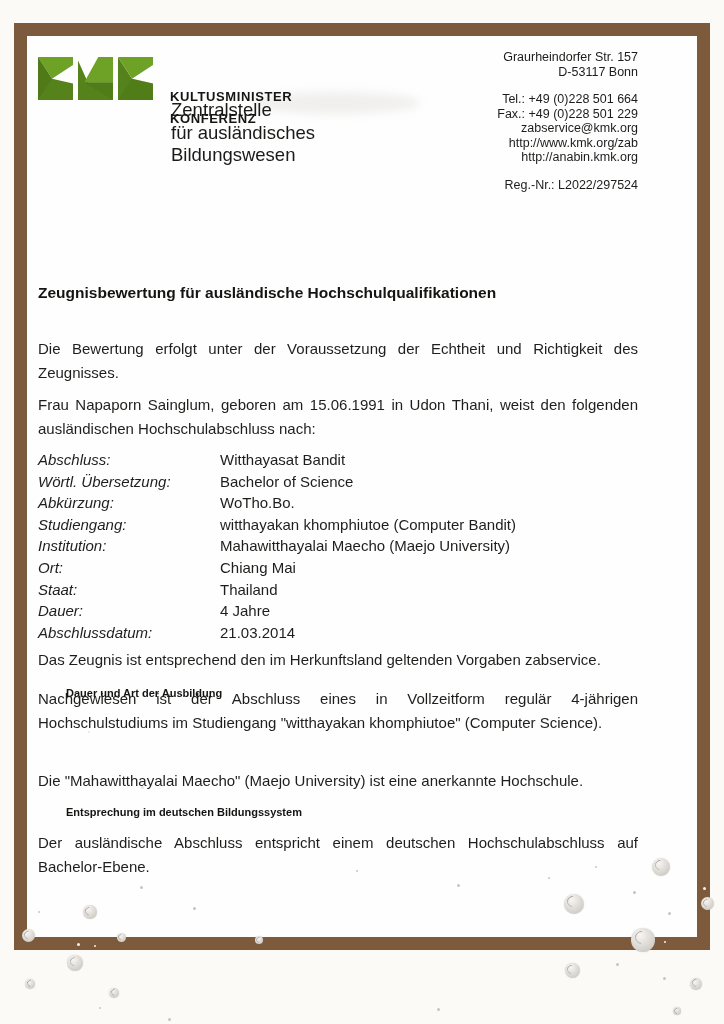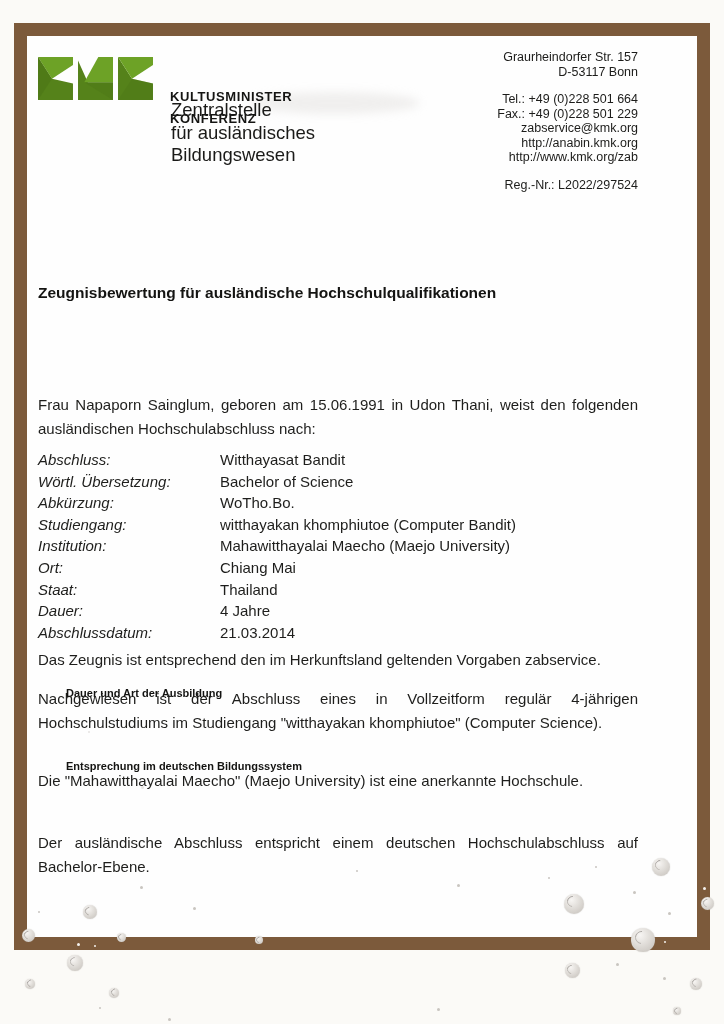--- a/index.html
+++ b/index.html
@@ -44,21 +44,21 @@
   #p1 { top:337px; }
   #p2 { top:393px; }
   .fields { position:absolute; left:38px; top:449px; font-size:15px; line-height:21.6px; }
   .field-row { display:flex; }
   .field-label { width:182px; flex:none;font-style:italic; }
   #issued { top:648px; }
   .heading { position:absolute; left:38px; font-size:11px; font-weight:bold; color:#141412;margin-left:28px; }
   #h1 { top:687px; }
   #s1p1 { top:687px; }
   #s1p2 { top:769px; }
-  #h2 { top:760px; }
+  #h2 { top:806px; }
   #s2p1 { top:831px; }
   
   .drop {
     position:absolute; border-radius:50%;
     background:radial-gradient(circle at 38% 30%, #f7f5f3 0%, #e5e2de 35%, #d3cfca 70%, #c1bdb7 100%);
     box-shadow:0 0 1px rgba(150,145,140,0.6);
   }
   .drop::after {
     content:""; position:absolute; left:16%; top:12%; width:46%; height:46%;
     border:1.5px solid transparent; border-top-color:rgba(110,105,100,0.5);
@@ -104,28 +104,29 @@
 
   <div class="contact">
     <div class="block">
       <div>Graurheindorfer Str. 157</div>
       <div>D-53117 Bonn</div>
     </div>
     <div class="block">
       <div>Tel.: +49 (0)228 501 664</div>
       <div>Fax.: +49 (0)228 501 229</div>
       <div>zabservice@kmk.org</div>
+      <div>http://www.kmk.org/zab</div>
       <div>http://anabin.kmk.org</div>
-      <div>http://www.kmk.org/zab</div>
     </div>
     <div class="block">Reg.-Nr.: L2022/297524</div>
   </div>
 
   <div class="title">Zeugnisbewertung für ausländische Hochschulqualifikationen</div>
 
+  <div class="para" id="p1">Die Bewertung erfolgt unter der Voraussetzung der Echtheit und Richtigkeit des Zeugnisses.</div>
   <div class="para" id="p2">Frau Napaporn Sainglum, geboren am 15.06.1991 in Udon Thani, weist den folgenden ausländischen Hochschulabschluss nach:</div>
 
   <div class="fields">
     <div class="field-row">
       <span class="field-label">Abschluss:</span>
       <span class="field-value">Witthayasat Bandit</span>
     </div>
     <div class="field-row">
       <span class="field-label">Wörtl. Übersetzung:</span>
       <span class="field-value">Bachelor of Science</span>

